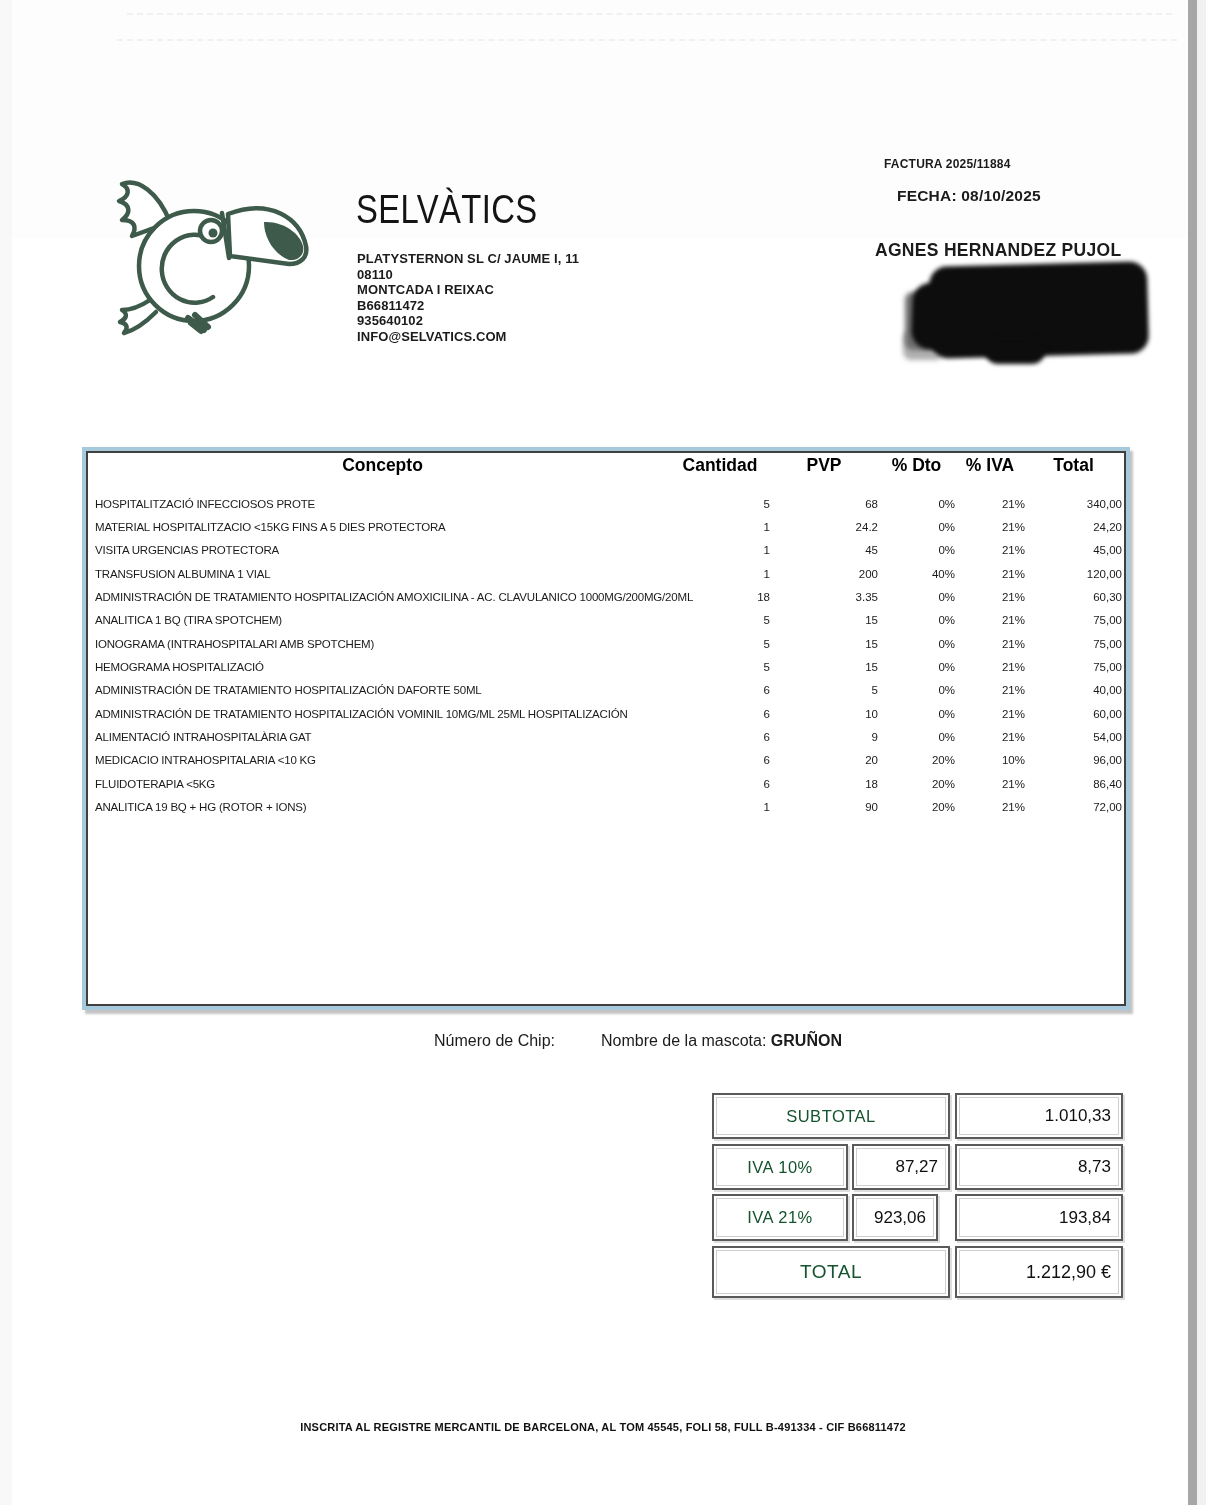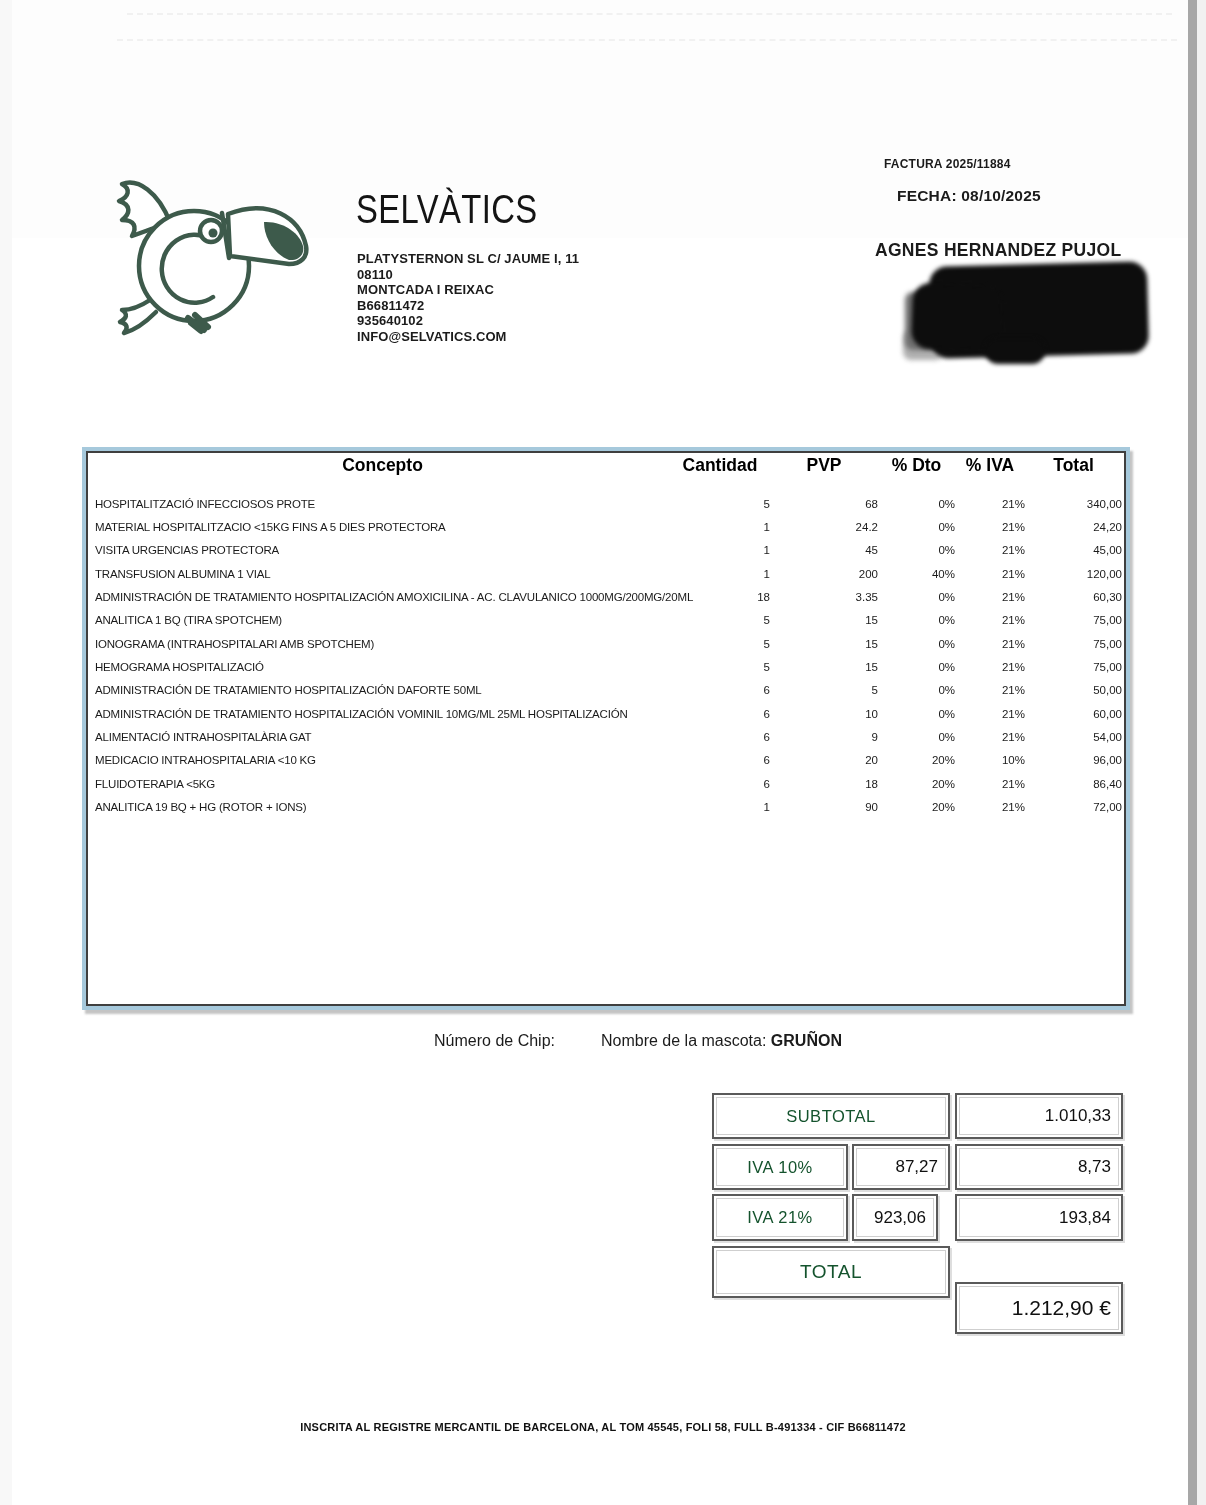--- a/index.html
+++ b/index.html
@@ -42,21 +42,21 @@
   .chip-line{left:0;top:1032px;width:1206px;text-align:center;font-size:16px;padding-left:35px;}
   .chip-gap{display:inline-block;width:46px;}
   .thanks-line{left:0;top:1056px;width:1206px;text-align:center;font-size:16px;}
 
   
   .tbox{position:absolute;background:#fff;border:2px solid #5a5a5a;
         box-shadow:inset 0 0 0 2px #ffffff,inset 0 0 0 3px #cfcfcf,2px 2px 0 rgba(160,160,160,.35);
         box-sizing:border-box;display:flex;align-items:center;}
   .tlabel{justify-content:center;color:#14532d;font-weight:normal;font-size:16.5px;letter-spacing:.5px;}
   .tval{justify-content:flex-end;padding-right:10px;font-size:17px;color:#101010;}
-  .tval-big{font-size:21px;margin-top:36px;}
+  .tval-big{font-size:18px;}
 
   .footer-line{left:0;top:1421px;width:1206px;text-align:center;font-size:11px;font-weight:bold;letter-spacing:.2px;color:#111;}
 </style>
 </head>
 <body>
 
 <div class="page">
 
   <div class="abs top-band">
     <div class="scan-dash" style="position:absolute;left:115px;top:13px;width:1045px;"></div>
@@ -184,21 +184,21 @@
       <div class="cell num">0%</div>
       <div class="cell num">21%</div>
       <div class="cell num">75,00</div>
     </div>
       <div class="irow">
       <div class="cell">ADMINISTRACIÓN DE TRATAMIENTO HOSPITALIZACIÓN DAFORTE 50ML</div>
       <div class="cell num">6</div>
       <div class="cell num">5</div>
       <div class="cell num">0%</div>
       <div class="cell num">21%</div>
-      <div class="cell num">50,00</div>
+      <div class="cell num">40,00</div>
     </div>
       <div class="irow">
       <div class="cell">ADMINISTRACIÓN DE TRATAMIENTO HOSPITALIZACIÓN VOMINIL 10MG/ML 25ML HOSPITALIZACIÓN</div>
       <div class="cell num">6</div>
       <div class="cell num">10</div>
       <div class="cell num">0%</div>
       <div class="cell num">21%</div>
       <div class="cell num">60,00</div>
     </div>
       <div class="irow">

